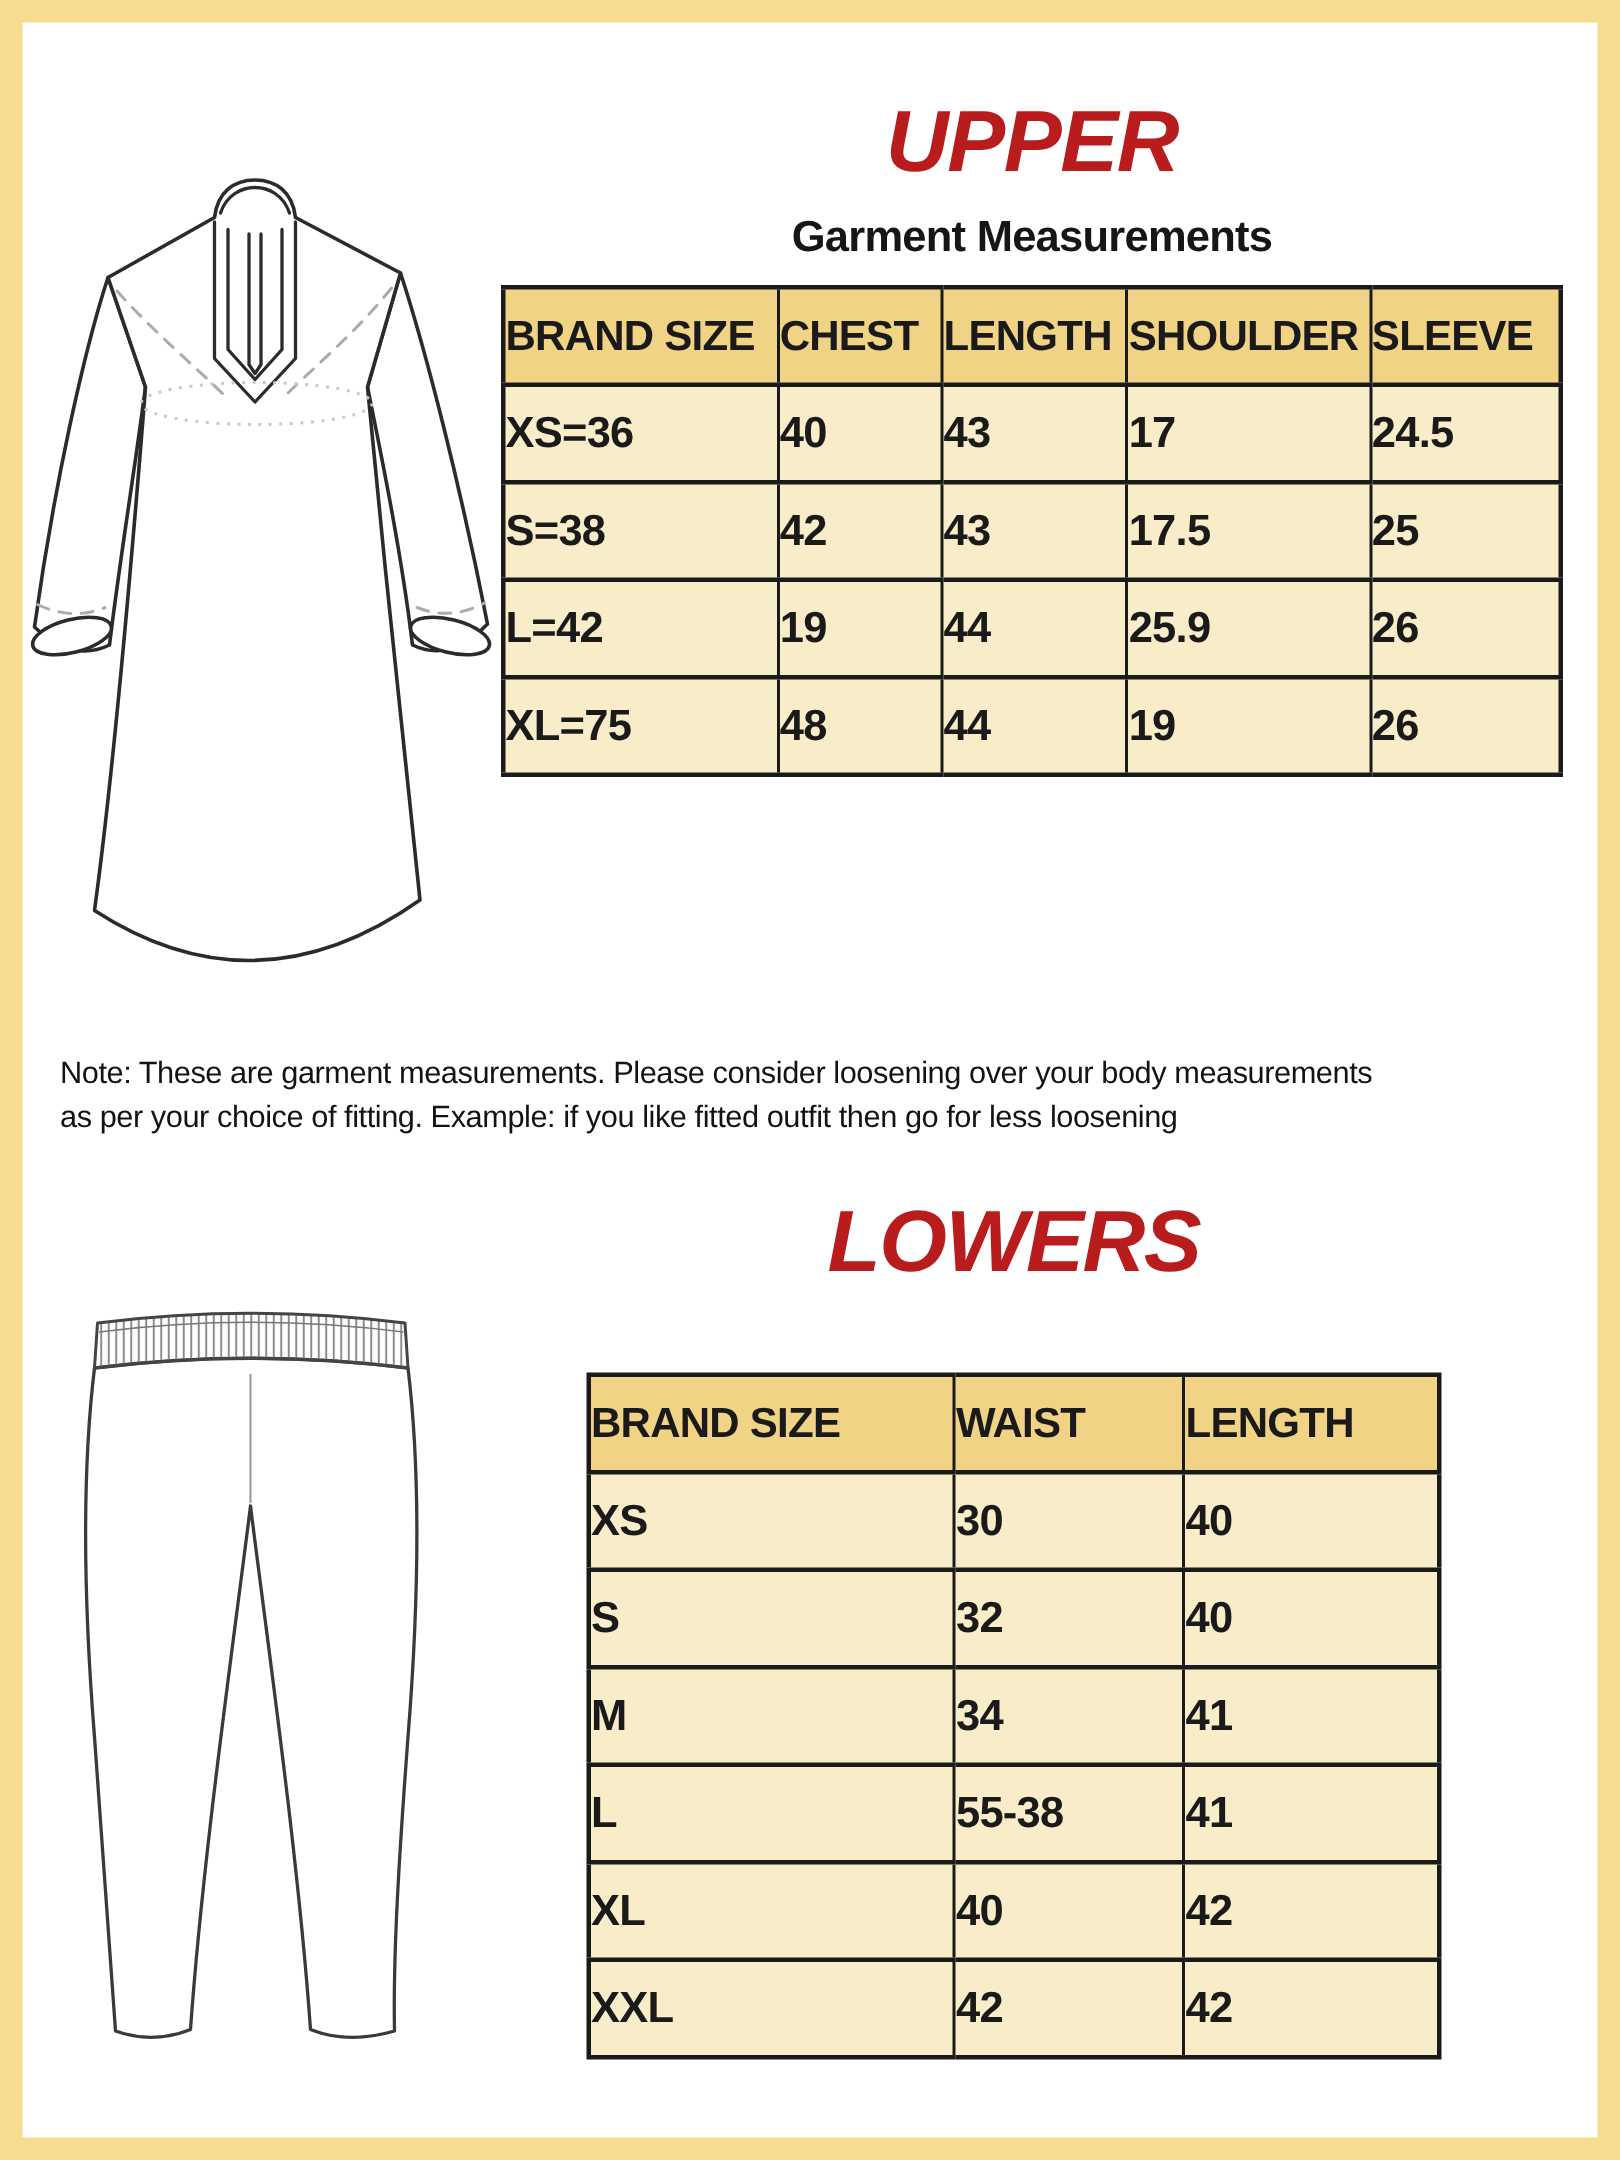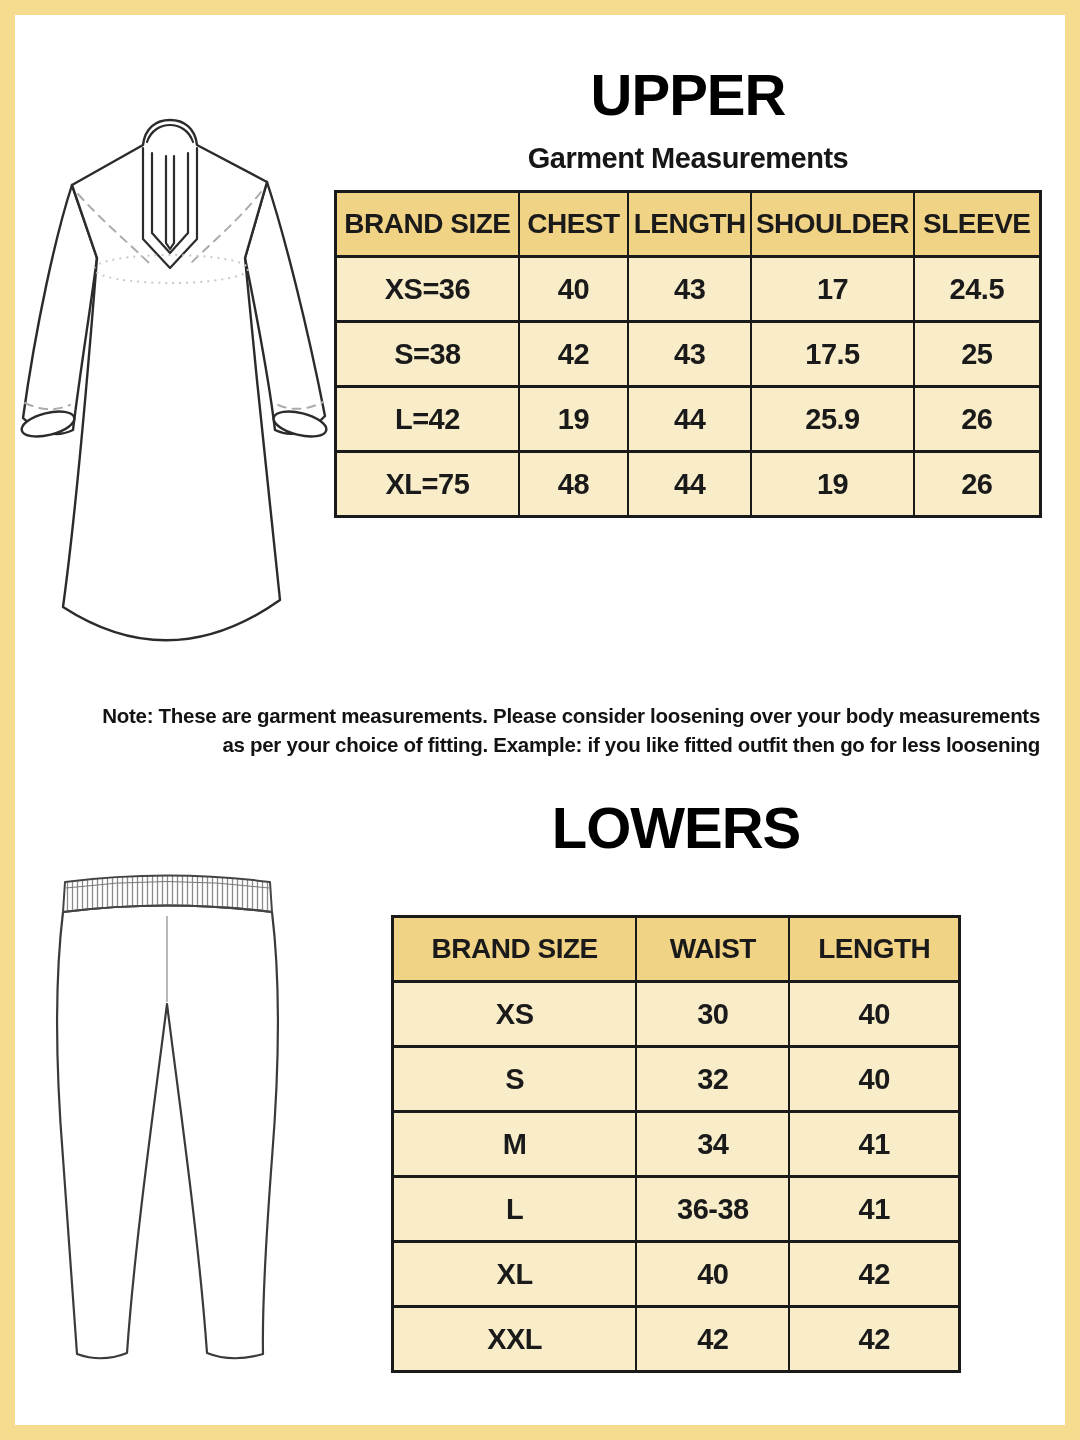--- a/index.html
+++ b/index.html
@@ -12,46 +12,46 @@
     color: #1A1A1A;
   }
   .inner-bg {
     position: absolute; left: 15px; top: 15px;
     width: 1050px; height: 1410px;
     background: #FFFFFF;
   }
   .abs { position: absolute; }
   .big-title {
     font-size: 58px; font-weight: 700; line-height: 1;
-    text-align: center; letter-spacing: -1px; color: #000000;
+    text-align: center; letter-spacing: -1px; color: #b91c1c; font-style: italic;
   }
   .subtitle {
     font-size: 29px; font-weight: 700; line-height: 1.15;
     text-align: center; letter-spacing: -0.5px; color: #161616;
   }
   .size-table {
     position: absolute;
     border-collapse: collapse; table-layout: fixed;
-    text-align: center; color: #1A1A1A;
+    text-align: left; color: #1A1A1A;
     border: 3px solid #1A1A1A;
     padding-left: 27px;
   }
   .size-table th, .size-table td {
     border: 2px solid #1A1A1A;
     border-top-width: 3px; border-bottom-width: 3px;
     font-weight: 700; letter-spacing: -0.5px;
     padding: 0; vertical-align: middle;
   }
   .size-table th { background: #F0D385; font-size: 28px; height: 62px; }
   .size-table td { background: #F9EDC9; font-size: 29px; height: 62px; }
   .upper-table { left: 334px; top: 190px; width: 708px; }
   .lowers-table { left: 391px; top: 915px; width: 570px; }
   .note {
     left: 40px; top: 701px; width: 1000px;
-    text-align: right; font-size: 20.5px; font-weight: 700;
+    text-align: left; font-size: 20.5px; font-weight: 400;
     line-height: 29px; letter-spacing: -0.3px; color: #131313;
   }
   svg { display: block; }
 </style>
 </head>
 <body>
 
 <div class="page">
   <div class="inner-bg"></div>
 
@@ -180,21 +180,21 @@
           <td>32</td>
           <td>40</td>
         </tr>
         <tr>
           <td>M</td>
           <td>34</td>
           <td>41</td>
         </tr>
         <tr>
           <td>L</td>
-          <td>36-38</td>
+          <td>55-38</td>
           <td>41</td>
         </tr>
         <tr>
           <td>XL</td>
           <td>40</td>
           <td>42</td>
         </tr>
         <tr>
           <td>XXL</td>
           <td>42</td>

